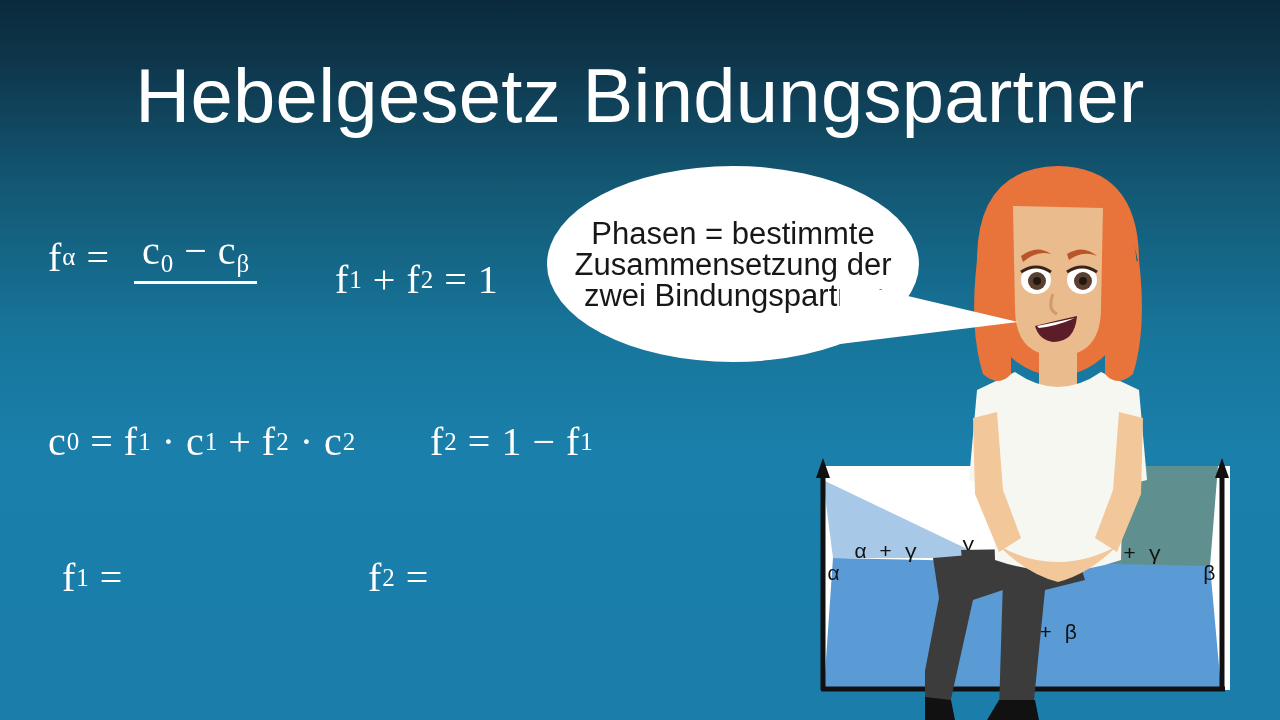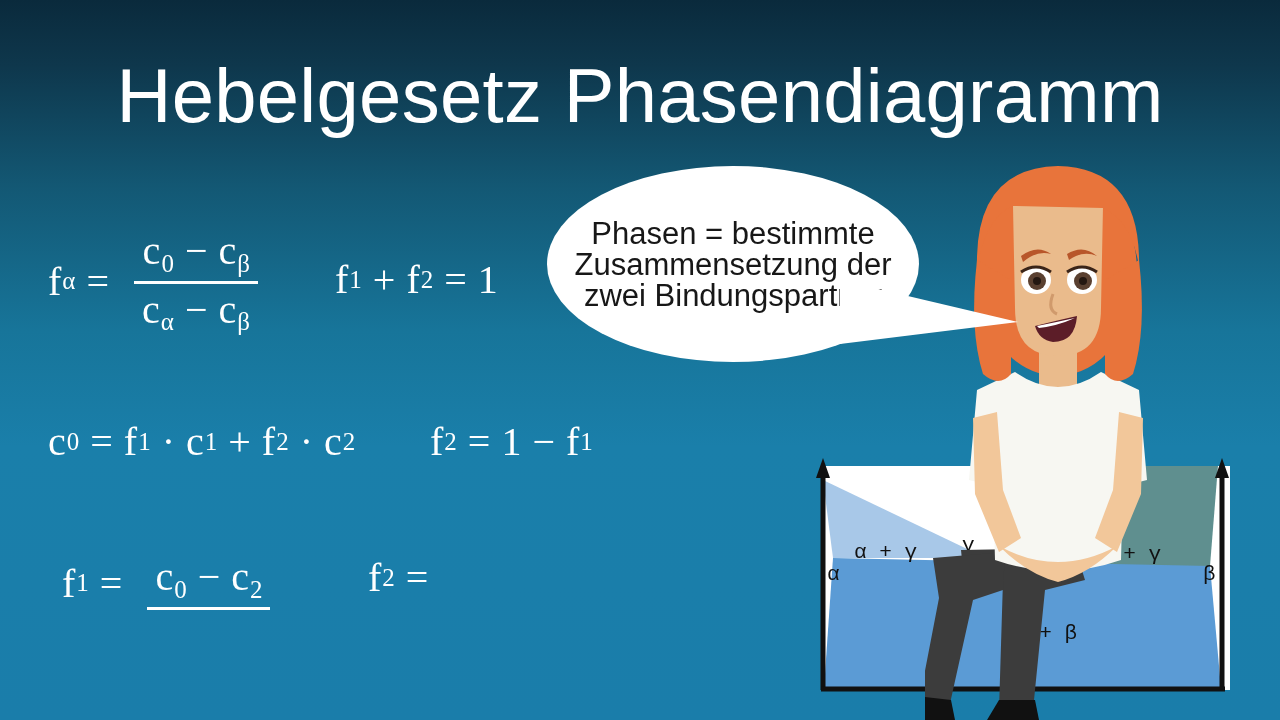--- a/index.html
+++ b/index.html
@@ -142,30 +142,29 @@
     width: 275px;
     height: 560px;
     z-index: 5;
   }
 </style>
 </head>
 <body>
 
 <div id="slide">
 
-  <div id="title">Hebelgesetz Phasendiagramm</div>
+  <div id="title">Hebelgesetz Bindungspartner</div>
 
   <div class="formula" id="formula-falpha">
     <span class="fsym">f</span>
       <span class="sub">α</span>
     <span class="op">=</span>
     <span class="frac">
       <span class="num"><span>c</span><span class="sub">0</span><span class="op">−</span><span>c</span><span class="sub">β</span></span>
       <span class="bar"></span>
-      <span class="den"><span>c</span><span class="sub">α</span><span class="op">−</span><span>c</span><span class="sub">β</span></span>
     </span>
   </div>
 
   <div class="formula" id="formula-fsum">
     <span class="fsym">f</span>
       <span class="sub">1</span>
     <span class="op">+</span>
     <span class="fsym">f</span>
       <span class="sub">2</span>
     <span class="op">=</span>
@@ -197,21 +196,20 @@
     <span class="op">−</span>
     <span class="fsym">f</span>
       <span class="sub">1</span>
   </div>
 
   <div class="formula" id="formula-f1">
     <span class="fsym">f</span>
       <span class="sub">1</span>
     <span class="op">=</span>
     <span class="frac">
-      <span class="num"><span>c</span><span class="sub">0</span><span class="op">−</span><span>c</span><span class="sub">2</span></span>
       <span class="bar"></span>
     </span>
   </div>
 
   <div class="formula" id="formula-f2">
     <span class="fsym">f</span>
       <span class="sub">2</span>
     <span class="op">=</span>
   </div>
 

